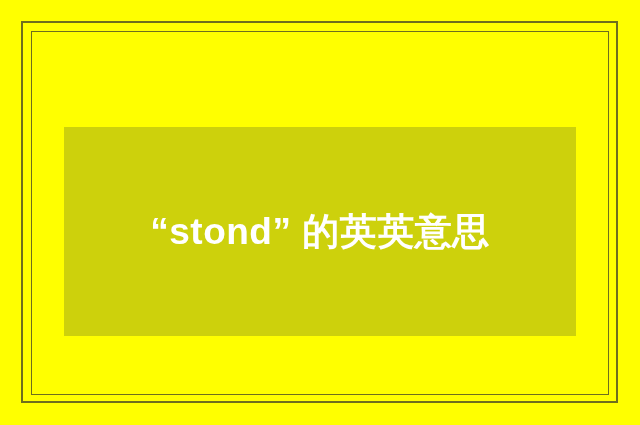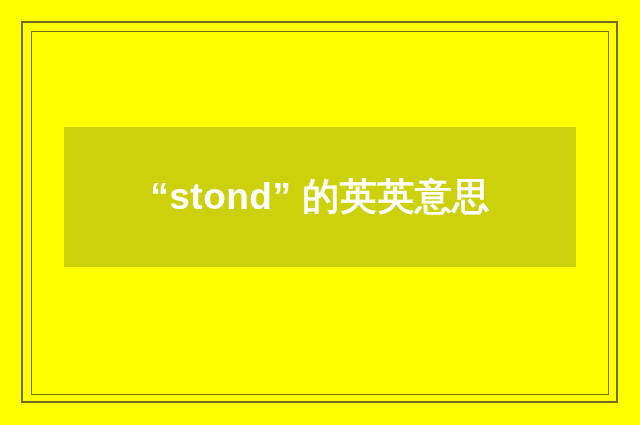--- a/index.html
+++ b/index.html
@@ -45,21 +45,21 @@
     box-sizing: border-box;
     pointer-events: none;
   }
 
   
   #banner {
     position: absolute;
     left: 64px;
     top: 127px;
     width: 512px;
-    height: 140px;
+    height: 209px;
     background: #cdd10c;
     display: flex;
     align-items: center;
     justify-content: center;
     box-sizing: border-box;
     padding: 0 61px;
   }
 
   #headline {
     margin: 0;

